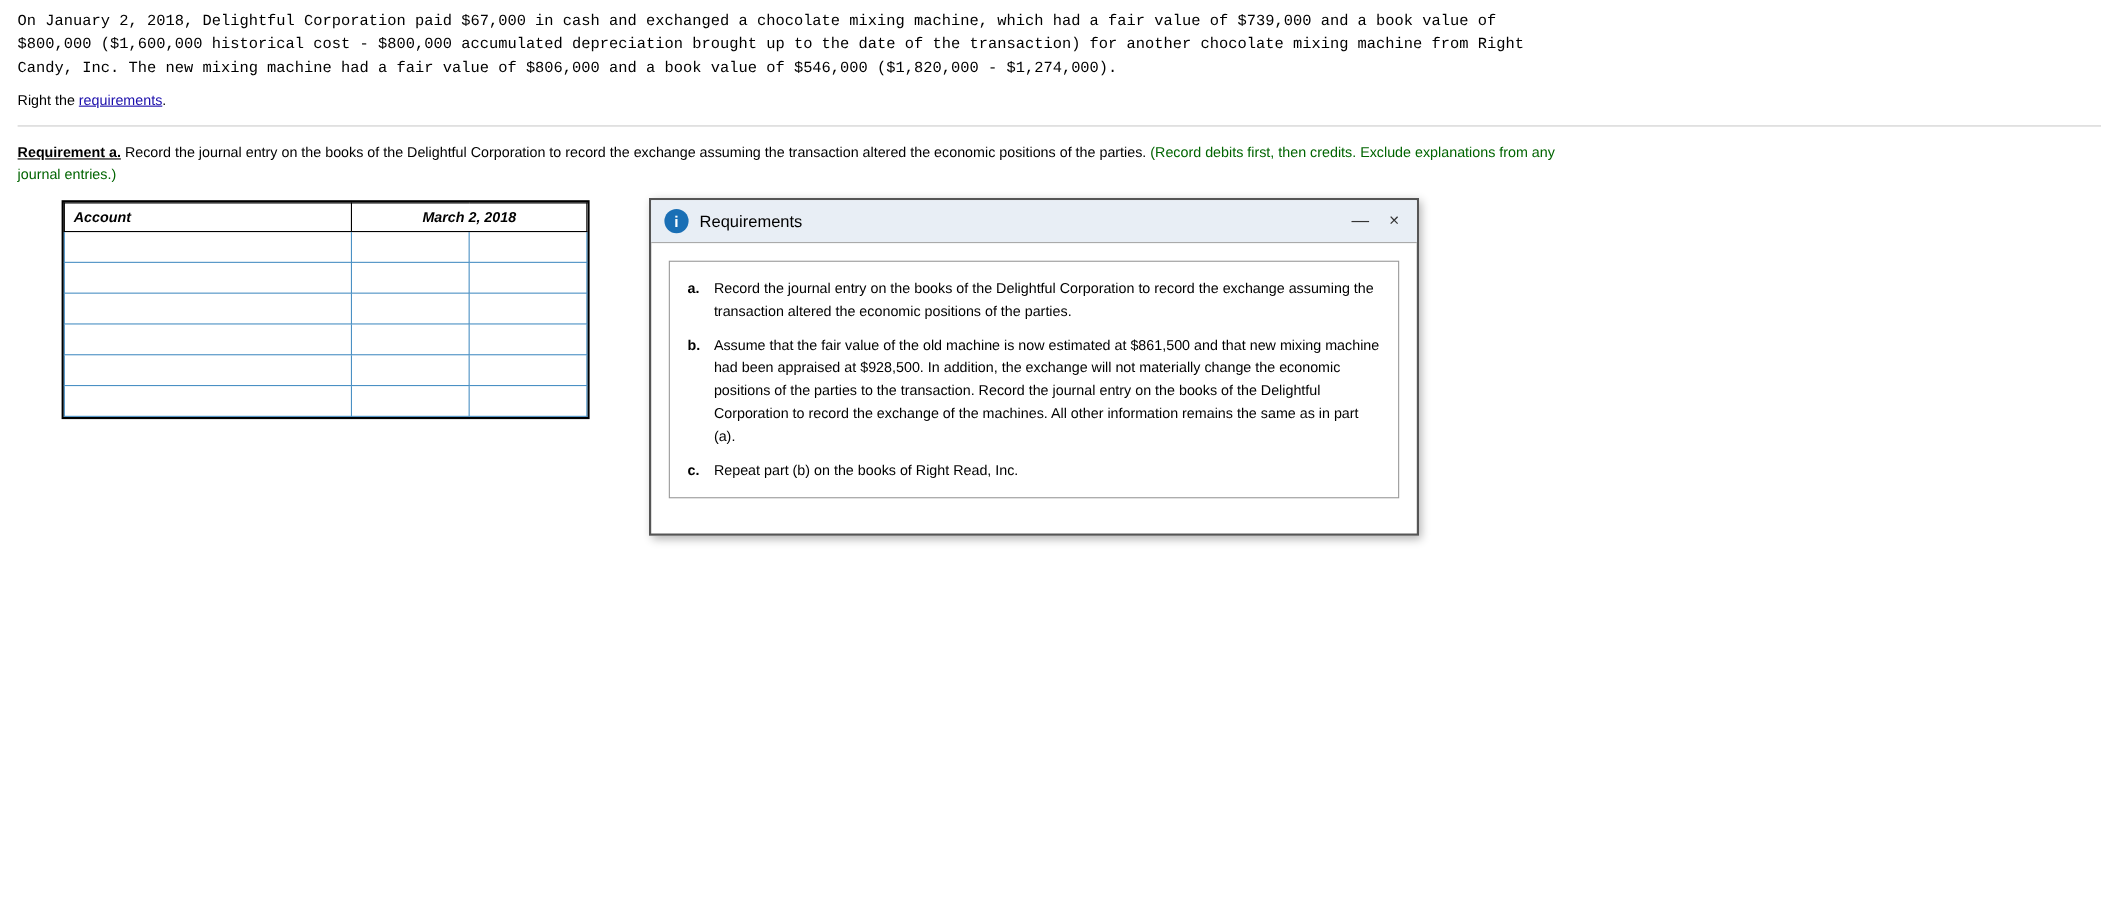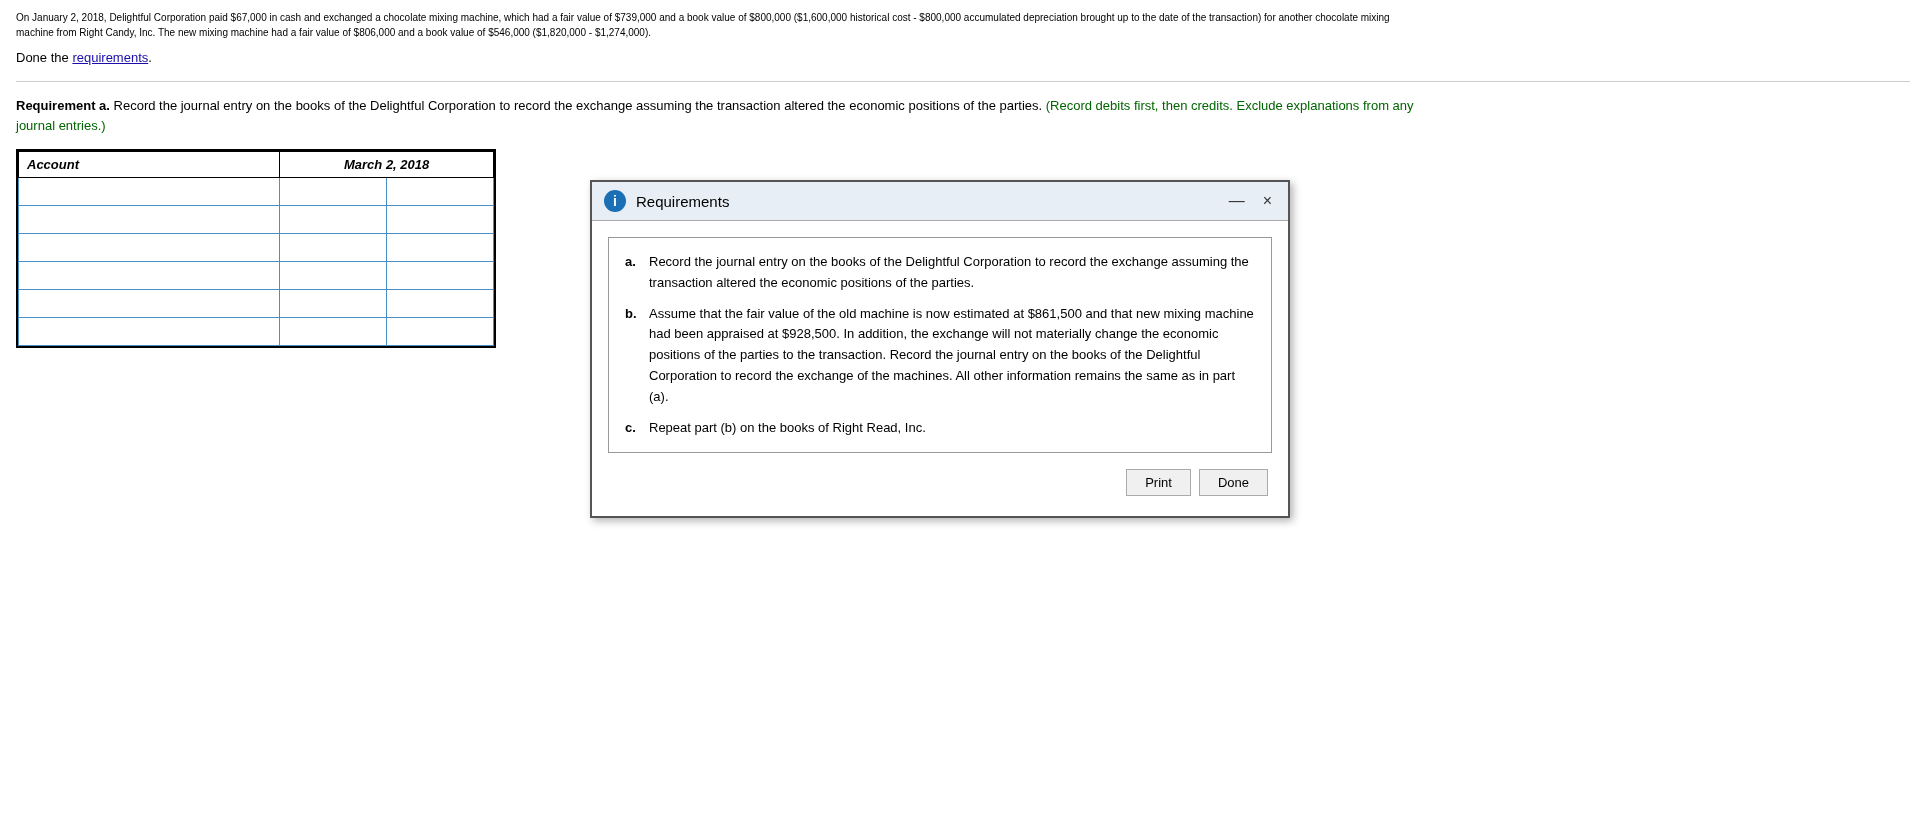--- a/index.html
+++ b/index.html
@@ -7,24 +7,25 @@
       font-family: Arial, sans-serif;
       font-size: 13px;
       background: #fff;
       color: #000;
       padding: 10px 16px;
       width: 1926px;
       min-height: 818px;
       position: relative;
     }
     .intro-text {
-      font-size: 10px;
+      font-size: 14px;
       line-height: 1.5;
       margin-bottom: 10px;
       max-width: 1400px;
+      font-family: Liberation Mono, monospace;
     }
     .read-line {
       font-size: 13px;
       margin-bottom: 16px;
     }
     .read-line a {
       color: #1a0dab;
       text-decoration: underline;
     }
     hr.divider {
@@ -33,29 +34,31 @@
       margin-bottom: 14px;
     }
     .requirement-label {
       font-size: 13px;
       margin-bottom: 14px;
       max-width: 1400px;
       line-height: 1.5;
     }
     .requirement-label strong {
       font-weight: bold;
+      text-decoration: underline;
     }
     .green-text {
       color: #006400;
     }
     .main-content {
       display: flex;
       flex-direction: row;
       gap: 30px;
       align-items: center;
+      margin-left: 40px;
     }
     
     .journal-table-wrapper {
       border: 2px solid #000;
       min-width: 460px;
       max-width: 480px;
     }
     .journal-table {
       width: 100%;
       border-collapse: collapse;
@@ -195,21 +198,21 @@
     }
   </style>
 </head>
 <body>
 
 <div class="intro-text">
   <span>On January 2, 2018, Delightful Corporation paid $67,000 in cash and exchanged a chocolate mixing machine, which had a fair value of $739,000 and a book value of $800,000 ($1,600,000 historical cost - $800,000 accumulated depreciation brought up to the date of the transaction) for another chocolate mixing machine from Right Candy, Inc. The new mixing machine had a fair value of $806,000 and a book value of $546,000 ($1,820,000 - $1,274,000).</span>
 </div>
 
 <p class="read-line">
-  <span>Done the</span>
+  <span>Right the</span>
   <a href="#">requirements</a><span>.</span>
 </p>
 
 <hr class="divider">
 
 <p class="requirement-label">
   <strong>Requirement a.</strong><span> Record the journal entry on the books of the Delightful Corporation to record the exchange assuming the transaction altered the economic positions of the parties.</span><span class="green-text"> (Record debits first, then credits. Exclude explanations from any journal entries.)</span>
 </p>
 
 <div class="main-content">
@@ -274,20 +277,16 @@
           </div>
           <div class="req-item">
             <span class="req-letter">b.</span>
             <span>Assume that the fair value of the old machine is now estimated at $861,500 and that new mixing machine had been appraised at $928,500. In addition, the exchange will not materially change the economic positions of the parties to the transaction. Record the journal entry on the books of the Delightful Corporation to record the exchange of the machines. All other information remains the same as in part (a).</span>
           </div>
           <div class="req-item">
             <span class="req-letter">c.</span>
             <span>Repeat part (b) on the books of Right Read, Inc.</span>
           </div>
         </div>
-      <div class="dialog-footer">
-        <button>Print</button>
-        <button>Done</button>
-      </div>
     </div>
   </div>
 
 </div>
 
 </body></html>

